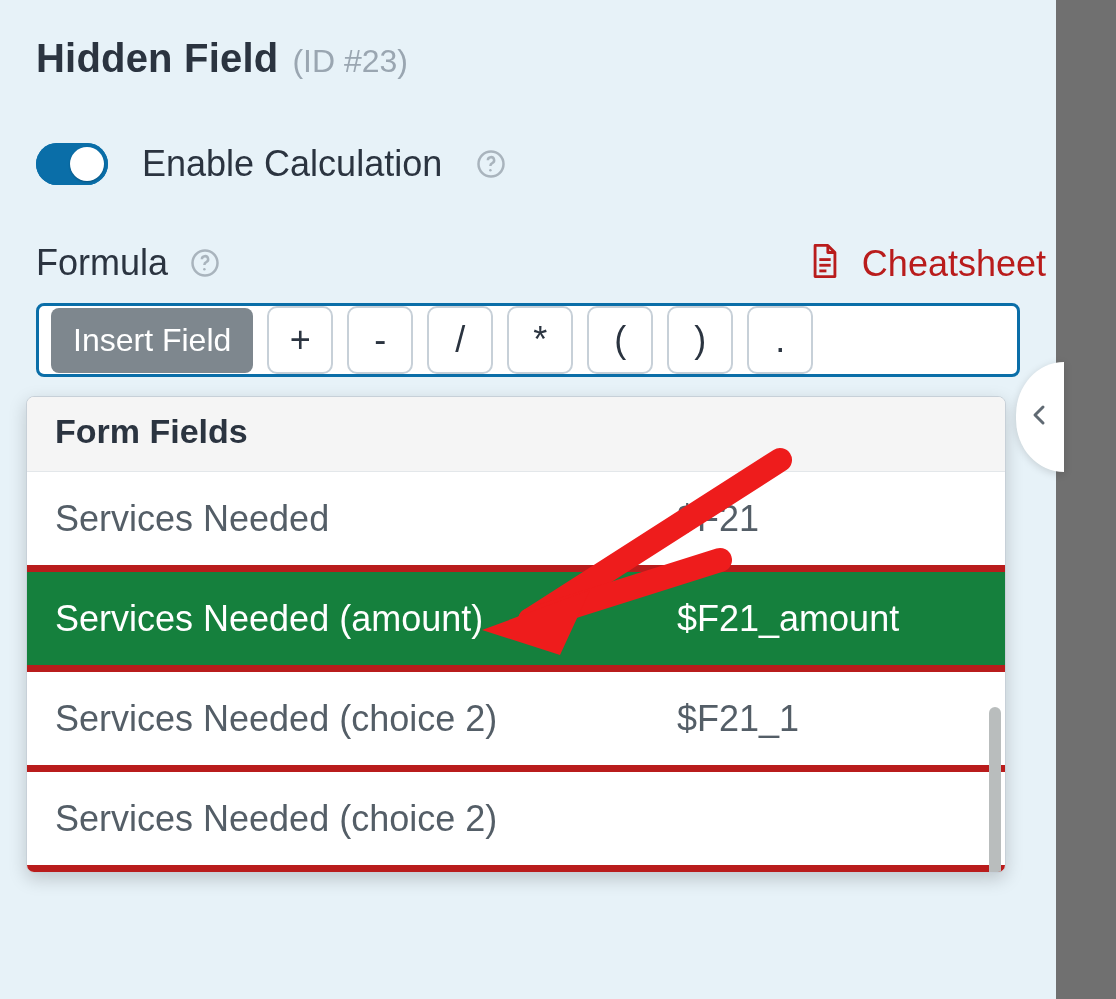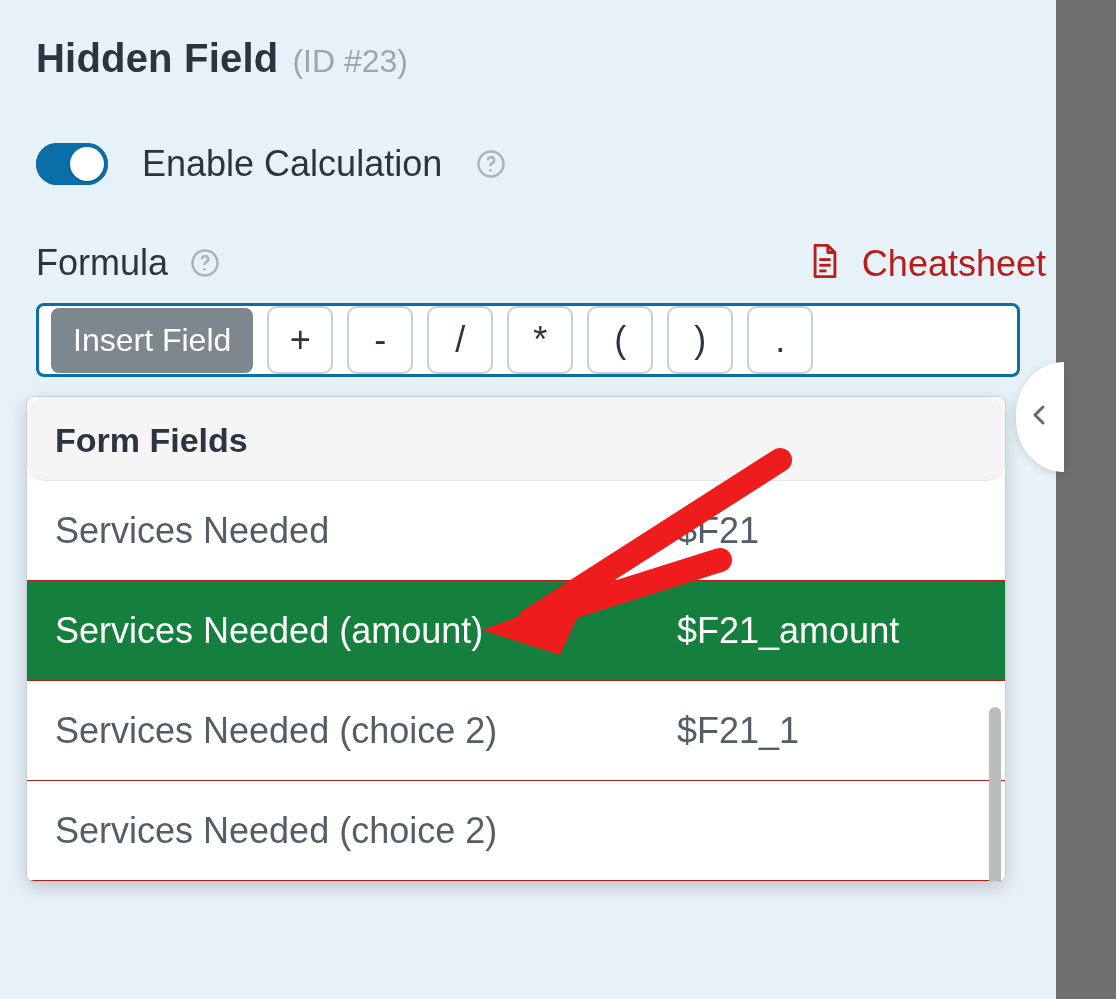--- a/index.html
+++ b/index.html
@@ -97,30 +97,29 @@
     max-height:588px;
     background:#fbfbfb;
     border:1px solid #c7d0d8;
     border-radius:8px;
     box-shadow:0 6px 18px rgba(0,0,0,.18);
     overflow:hidden;
     z-index:3;
   }
   .dd-header {
     font-size:34px; font-weight:700; color:#2b3440;
-    padding:24px 28px 20px;
+    padding:15px 28px 20px;
     background:#f5f5f5;
     border-bottom:1px solid #e3e7ea;
-    border-radius:19px;
   }
   .dd-row {
     display:flex; align-items:center; justify-content:space-between;
     padding:0 28px;
     height:100px;
-    border-bottom:1px solid #b91c1c;
+    border-bottom:7px solid #b91c1c;
     font-size:36px;
     color:#545e67;
     background:#fff;
   }
   .dd-row .dd-label { flex:1; padding-right:10px; }
   .dd-row .dd-code  { width:300px; text-align:left; }
   .dd-row.selected { background:#15803d; color:#fff; }
   .dd-row.selected .dd-code { color:#fff;margin-left:44px; }
 
   .dd-scroll {

